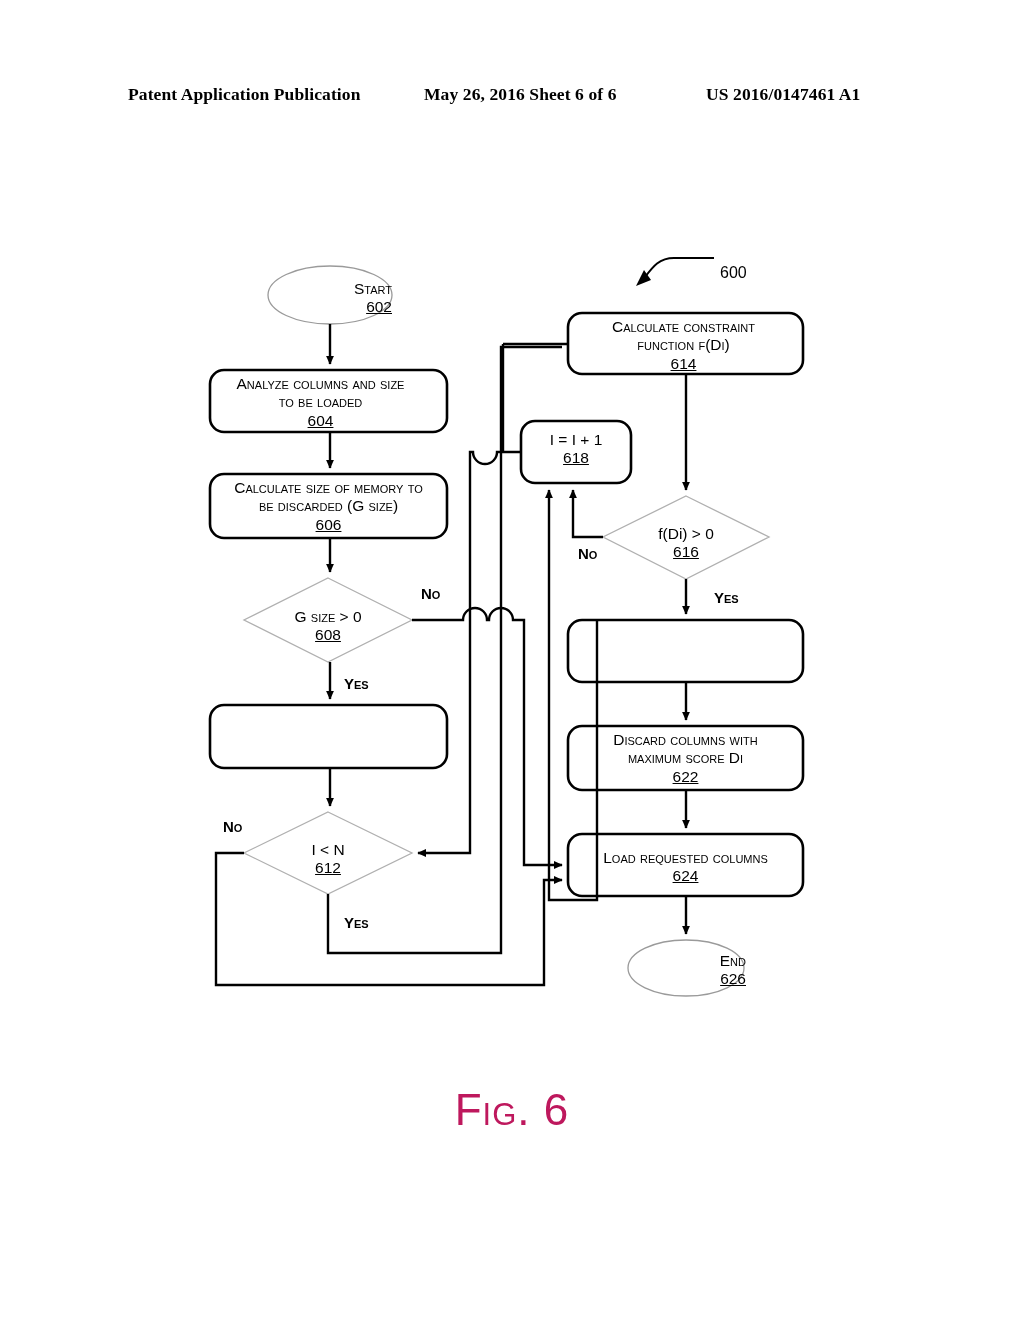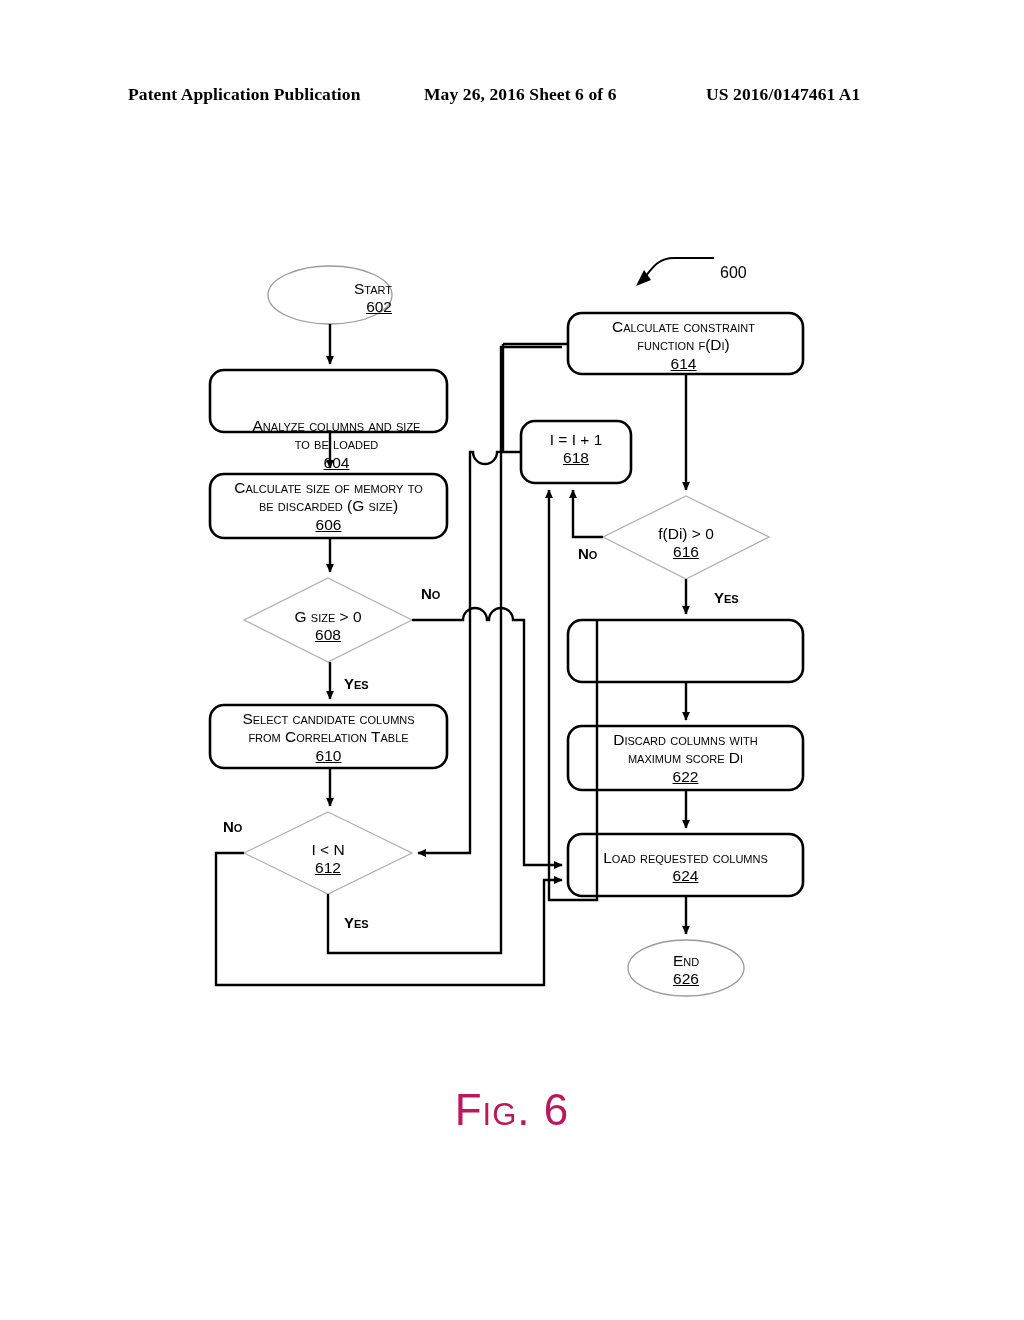--- a/index.html
+++ b/index.html
@@ -187,42 +187,37 @@
 
       <path d="M503,344 L503,452"></path>
     </g>
   </svg>
 
   <div class="node-label lbl-term" style="left:268px; top:280px; width:124px;text-align:right;">
     <span>Start</span>
     <span class="ref">602</span>
   </div>
 
-  <div class="node-label lbl-box" style="left:220px; top:375px; width:233px;margin-top:42px;">
+  <div class="node-label lbl-box" style="left:204px; top:375px; width:233px;">
     <span>Analyze columns and size</span><br>
     <span>to be loaded</span>
     <span class="ref">604</span>
   </div>
 
   <div class="node-label lbl-box" style="left:212px; top:479px; width:233px;">
     <span>Calculate size of memory to</span><br>
     <span>be discarded (G size)</span>
     <span class="ref">606</span>
   </div>
 
   <div class="node-label lbl-diamond" style="left:258px; top:608px; width:140px;">
     <span>G size &gt; 0</span>
     <span class="ref">608</span>
   </div>
 
-  <div class="node-label lbl-box" style="left:212px; top:710px; width:233px;">
-    <span>Select candidate columns</span><br>
-    <span>from Correlation Table</span>
-    <span class="ref">610</span>
-  </div>
 
   <div class="node-label lbl-diamond" style="left:258px; top:841px; width:140px;">
     <span>I &lt; N</span>
     <span class="ref">612</span>
   </div>
 
   <div class="node-label lbl-box" style="left:570px; top:318px; width:227px;">
     <span>Calculate constraint</span><br>
     <span>function f(Di)</span>
     <span class="ref">614</span>
@@ -243,21 +238,21 @@
     <span>Discard columns with</span><br>
     <span>maximum score Di</span>
     <span class="ref">622</span>
   </div>
 
   <div class="node-label lbl-box" style="left:570px; top:849px; width:231px;">
     <span>Load requested columns</span>
     <span class="ref">624</span>
   </div>
 
-  <div class="node-label lbl-term" style="left:626px; top:952px; width:120px;">
+  <div class="node-label lbl-term" style="left:626px; top:952px; width:120px;text-align:right;">
     <span>End</span>
     <span class="ref">626</span>
   </div>
 
   <div class="edge-label" style="left:421px; top:585px;">No</div>
 
   <div class="edge-label" style="left:344px; top:675px;">Yes</div>
 
   <div class="edge-label" style="left:223px; top:818px;">No</div>
 

